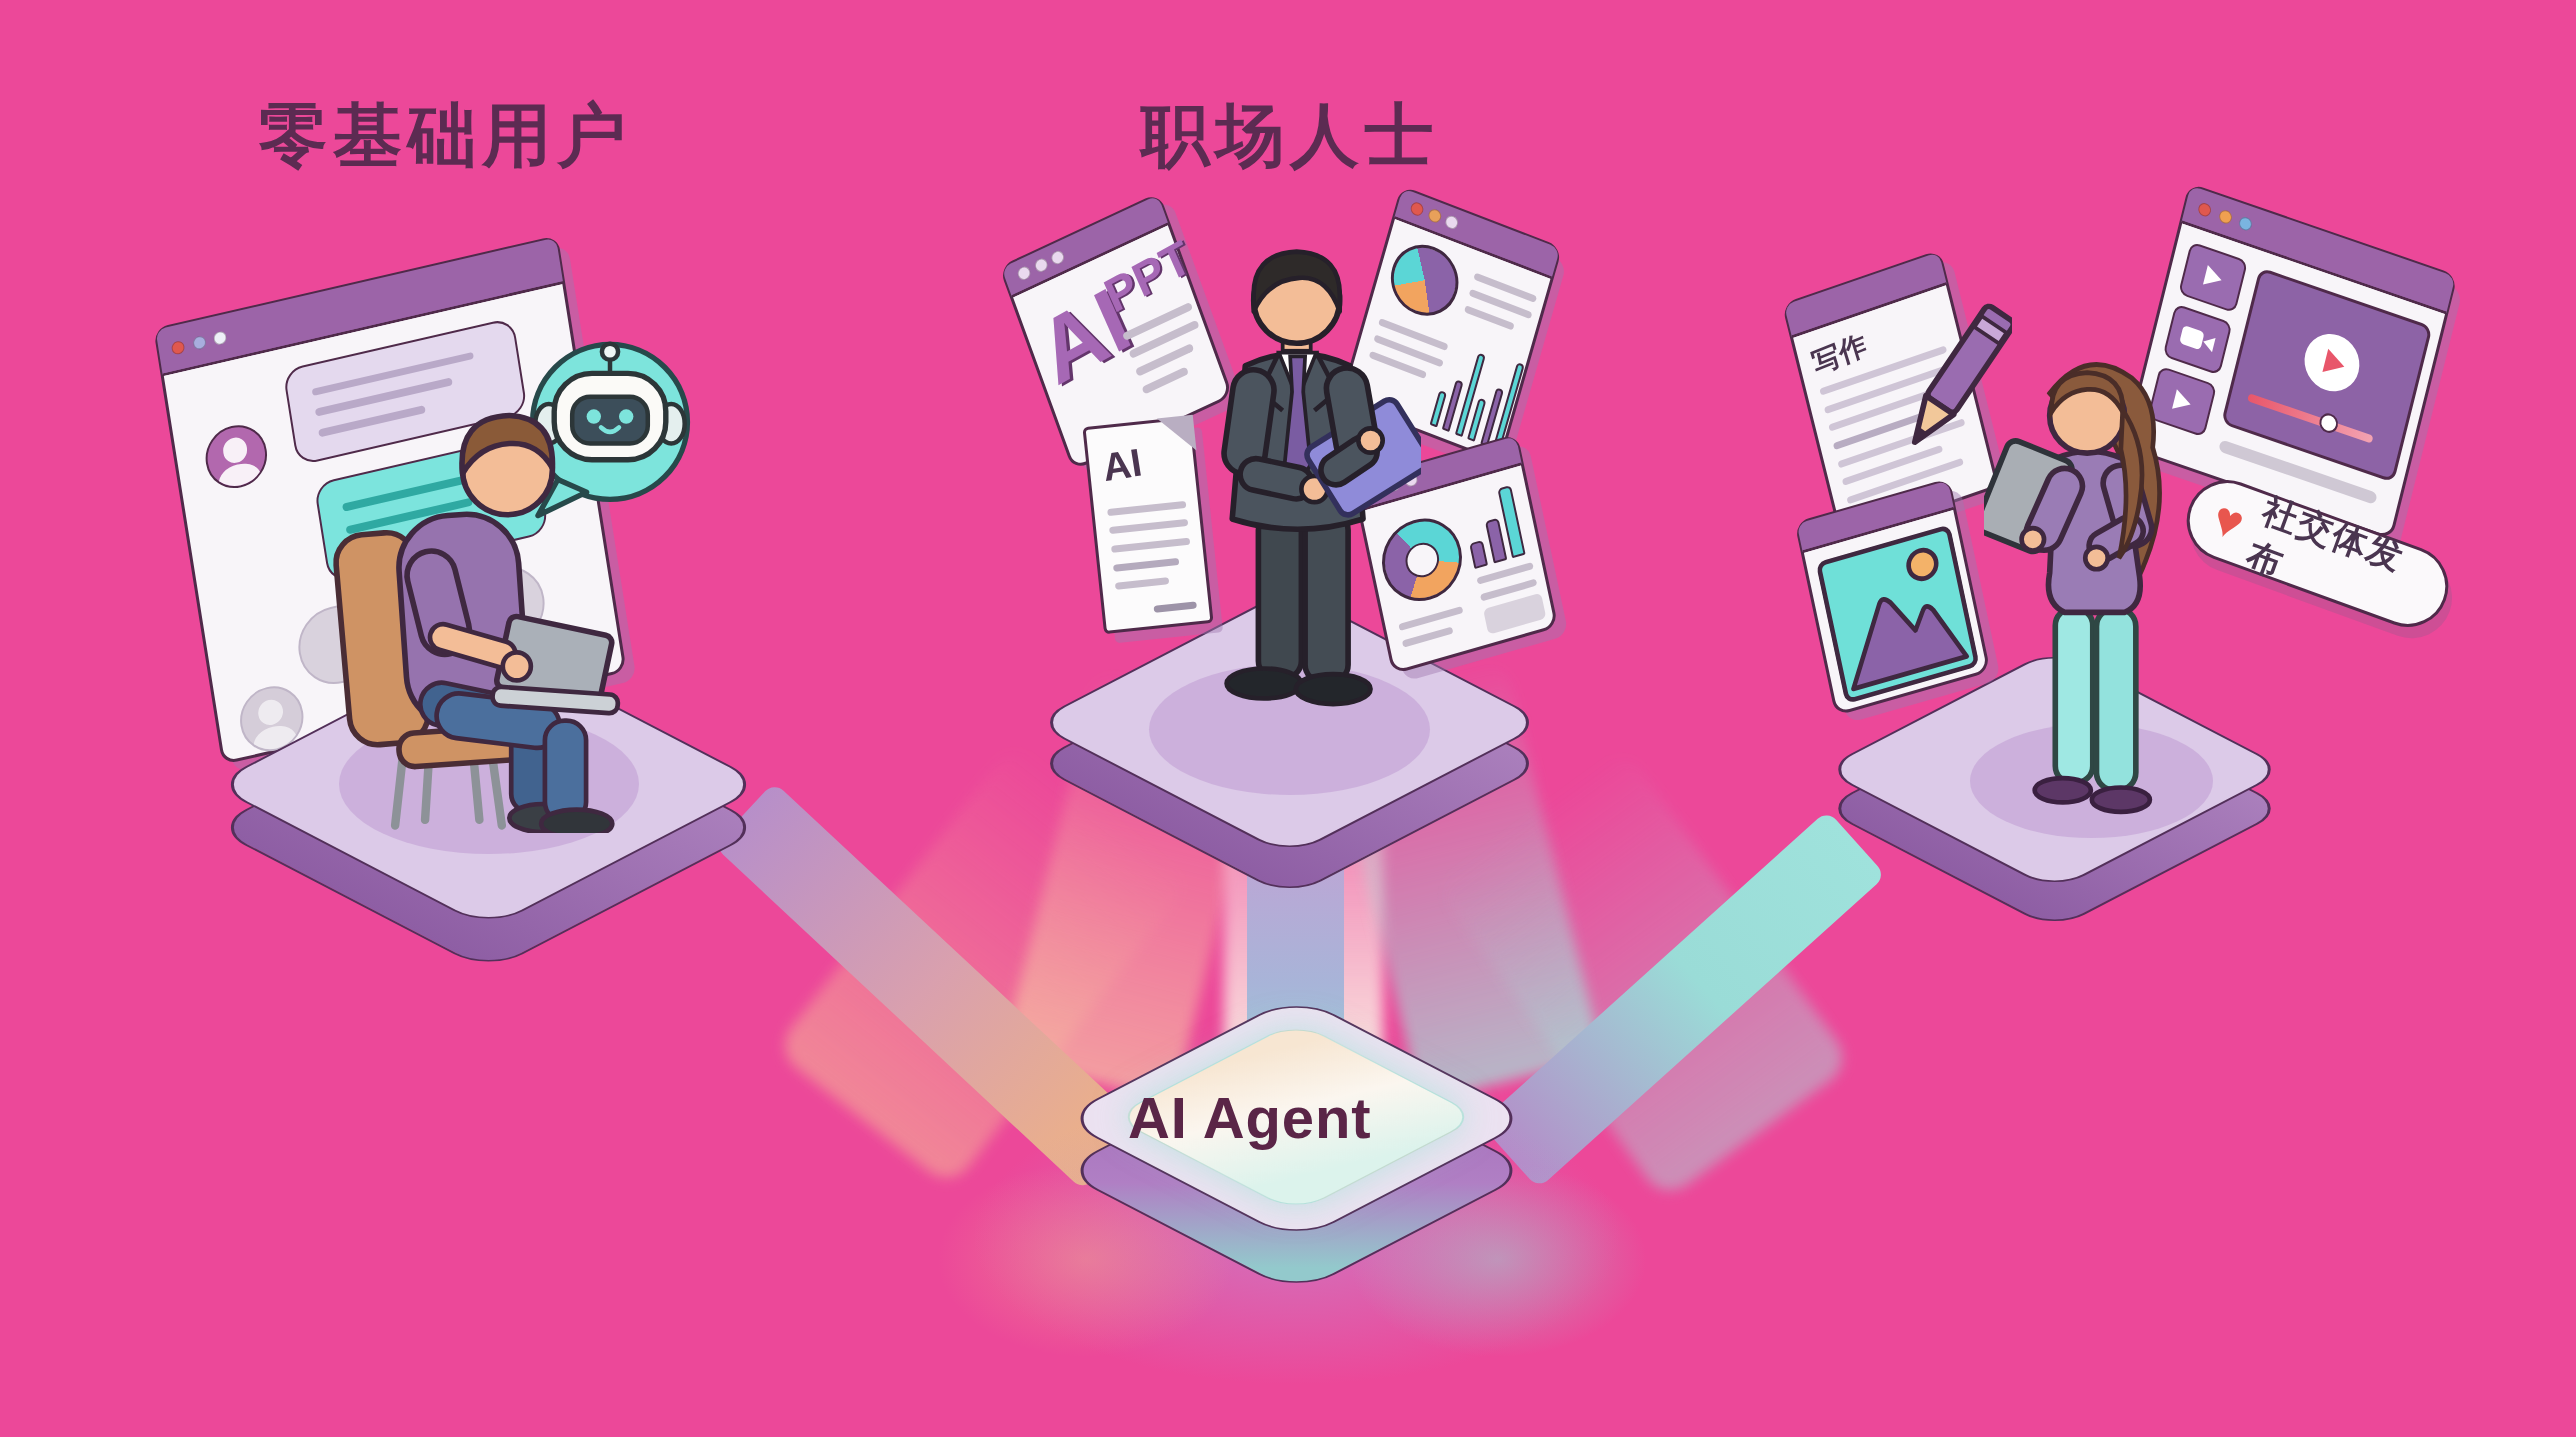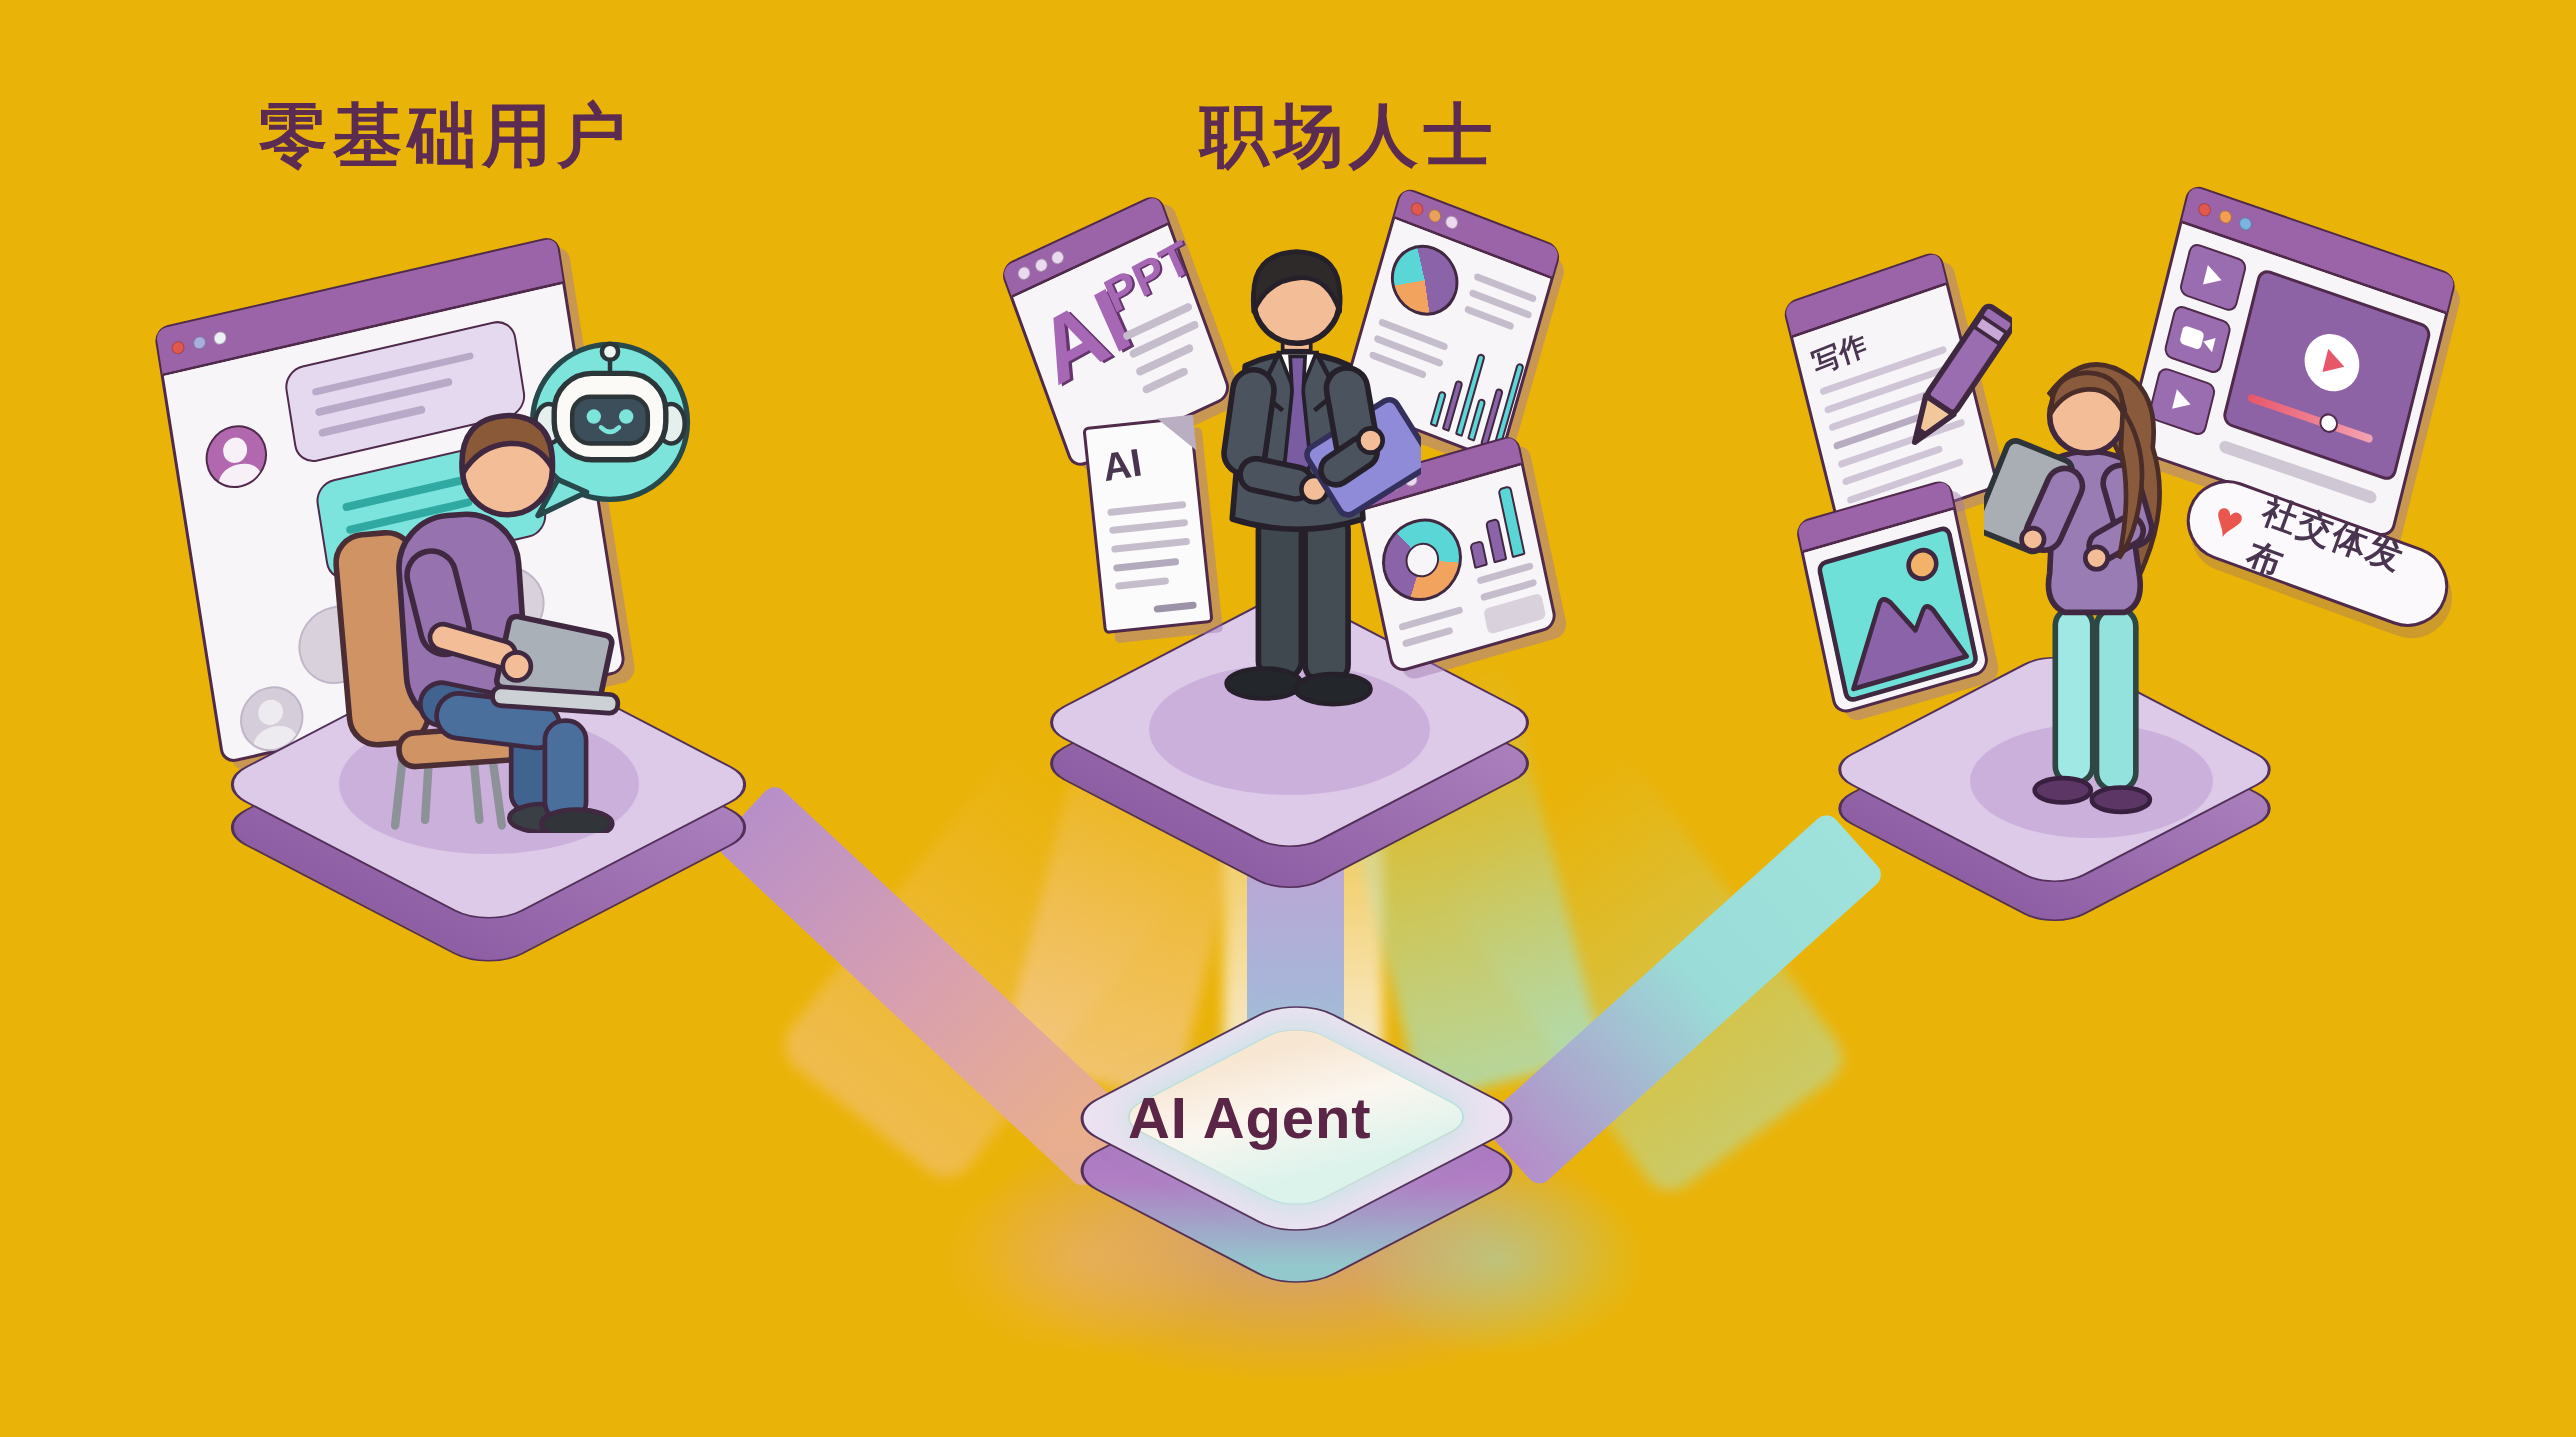--- a/index.html
+++ b/index.html
@@ -1,18 +1,18 @@
 <!DOCTYPE html>
 <html style="font-size:15px"><head>
 <meta charset="utf-8">
 <style>
   *{margin:0;padding:0;box-sizing:border-box}
   html,body{background:#ffffff}
   body{font-family:"Liberation Sans","DejaVu Sans",sans-serif}
-  .canvas{position:relative;width:2576px;height:1438px;background:#eab308;overflow:hidden}
+  .canvas{position:relative;width:2576px;height:1438px;background:#ec4899;overflow:hidden}
   .abs{position:absolute}
 
   
   .title{position:absolute;top:90px;width:562px;text-align:center;font-size:69px;font-weight:700;
          color:#5c2b52;letter-spacing:5.6px}
 
   
   .beam{position:absolute;filter:blur(6.6px);border-radius:28px}
   .ribbon{position:absolute;height:88px;transform-origin:0 50%;border-radius:13px}
   .pillar{position:absolute;width:97px;border-radius:5.6px}
@@ -58,21 +58,21 @@
          box-shadow:7.5px 9.4px 0 rgba(130,95,140,.28)}
 
   .agent-label{position:absolute;font-size:58px;font-weight:700;color:#5a2547;letter-spacing:0.9px}
 </style>
 </head>
 <body>
 
 <div class="canvas">
 
   <div class="title" style="left:164px">零基础用户</div>
-  <div class="title" style="left:1068px">职场人士</div>
+  <div class="title" style="left:1009px">职场人士</div>
 
   <div class="beam" style="left:871px;top:768px;width:225px;height:393px;transform:rotate(38deg);
               background:linear-gradient(to bottom,rgba(246,200,156,0),rgba(246,198,150,.5))"></div>
   <div class="beam" style="left:1047px;top:683px;width:178px;height:403px;transform:rotate(14deg);
               background:linear-gradient(to bottom,rgba(248,214,180,0),rgba(247,205,165,.65))"></div>
   <div class="beam" style="left:1224px;top:655px;width:159px;height:412px;
               background:linear-gradient(to bottom,rgba(252,246,238,0),rgba(251,242,230,.9))"></div>
   <div class="beam" style="left:1369px;top:674px;width:187px;height:412px;transform:rotate(-14deg);
               background:linear-gradient(to bottom,rgba(164,232,222,0),rgba(160,230,220,.7))"></div>
   <div class="beam" style="left:1526px;top:777px;width:234px;height:393px;transform:rotate(-36deg);

